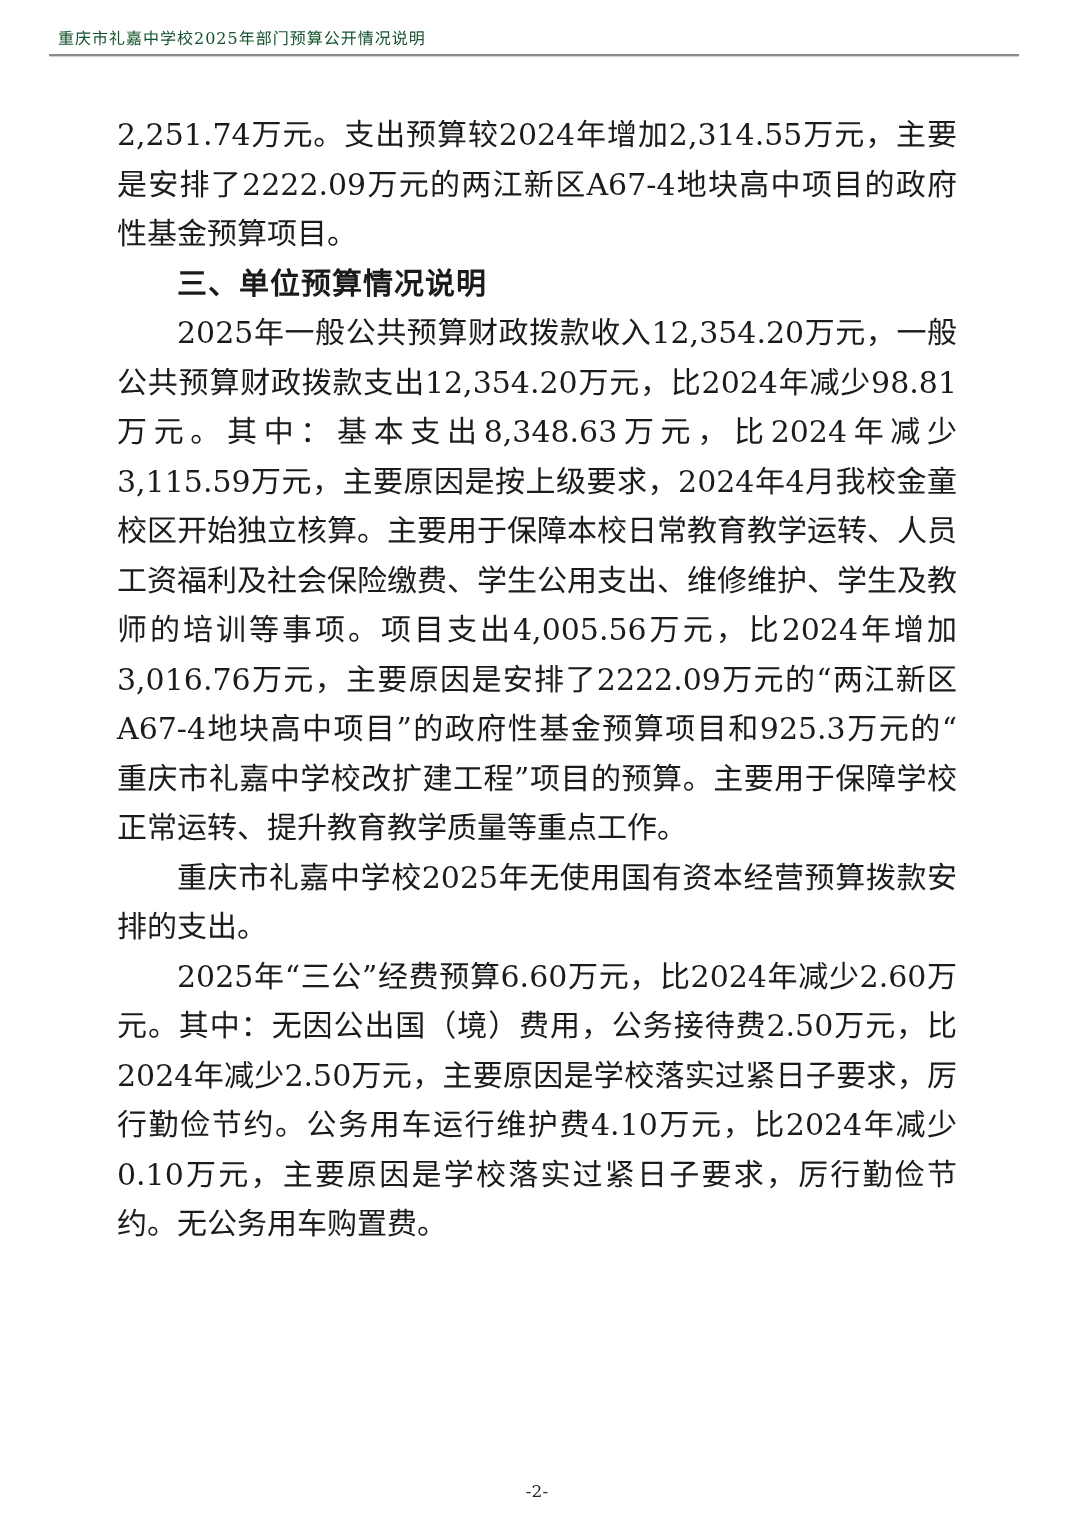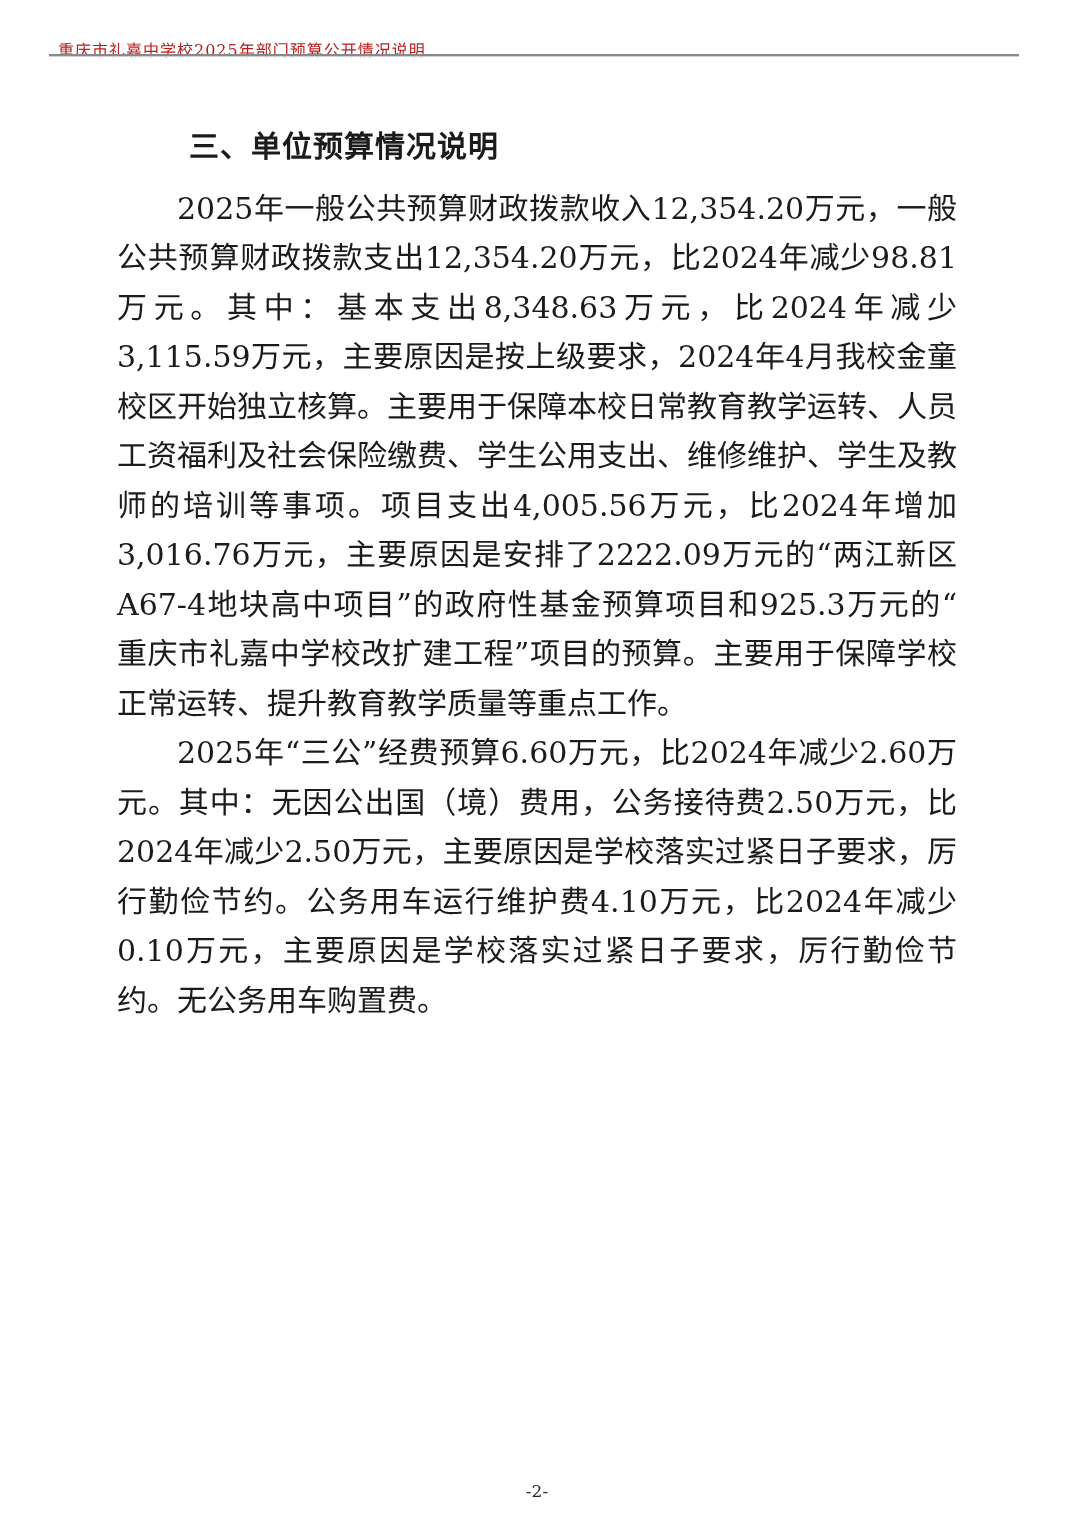--- a/index.html
+++ b/index.html
@@ -9,24 +9,24 @@
     background: #ffffff;
     position: relative;
     overflow: hidden;
     font-family: "DejaVu Serif", "Liberation Serif", serif;
     color: #1b1b1b;
   }
   .page { position: absolute; inset: 0; }
   .page-header {
     position: absolute;
     left: 58px;
-    top: 37px;
+    top: 25px;
     font-size: 16px;
     letter-spacing: 1px;
-    color: #b91c1c;
+    color: #14532d;
     white-space: nowrap;
   }
   .header-rule {
     position: absolute;
     left: 49px;
     top: 54px;
     width: 970px;
     height: 2px;
     background: #8a8a8a;
     border-bottom: 1px solid #d2d2d2;
@@ -40,21 +40,21 @@
     line-height: 49.5px;
     text-align: justify;
     text-justify: inter-character;
   }
   .para {
     margin: 0;
     text-indent: 2em;
   }
   .para.no-indent { text-indent: 0; }
   .heading {
-    margin: 12px;
+    margin: 0;
     text-indent: 2em;
     font-weight: bold;
     font-family: "DejaVu Sans", "Liberation Sans", sans-serif;
     letter-spacing: 1px;
   }
   .page-footer {
     position: absolute;
     left: 0;
     width: 100%;
     top: 1481px;
@@ -66,20 +66,22 @@
 </head>
 <body>
 
 <div class="page">
 
   <div class="page-header">重庆市礼嘉中学校2025年部门预算公开情况说明</div>
 
   <div class="header-rule"></div>
 
   <div class="content">
+      <div class="para no-indent">2,251.74万元。支出预算较2024年增加2,314.55万元，主要是安排了2222.09万元的两江新区A67-4地块高中项目的政府性基金预算项目。</div>
       <div class="heading">三、单位预算情况说明</div>
       <div class="para">2025年一般公共预算财政拨款收入12,354.20万元，一般公共预算财政拨款支出12,354.20万元，比2024年减少98.81万元。其中：基本支出8,348.63万元，比2024年减少3,115.59万元，主要原因是按上级要求，2024年4月我校金童校区开始独立核算。主要用于保障本校日常教育教学运转、人员工资福利及社会保险缴费、学生公用支出、维修维护、学生及教师的培训等事项。项目支出4,005.56万元，比2024年增加3,016.76万元，主要原因是安排了2222.09万元的“两江新区A67-4地块高中项目”的政府性基金预算项目和925.3万元的“ 重庆市礼嘉中学校改扩建工程”项目的预算。主要用于保障学校正常运转、提升教育教学质量等重点工作。</div>
+      <div class="para">重庆市礼嘉中学校2025年无使用国有资本经营预算拨款安排的支出。</div>
       <div class="para">2025年“三公”经费预算6.60万元，比2024年减少2.60万元。其中：无因公出国（境）费用，公务接待费2.50万元，比2024年减少2.50万元，主要原因是学校落实过紧日子要求，厉行勤俭节约。公务用车运行维护费4.10万元，比2024年减少0.10万元，主要原因是学校落实过紧日子要求，厉行勤俭节约。无公务用车购置费。</div>
     </div>
 
   <div class="page-footer">-2-</div>
 
 </div>
 
 </body></html>

